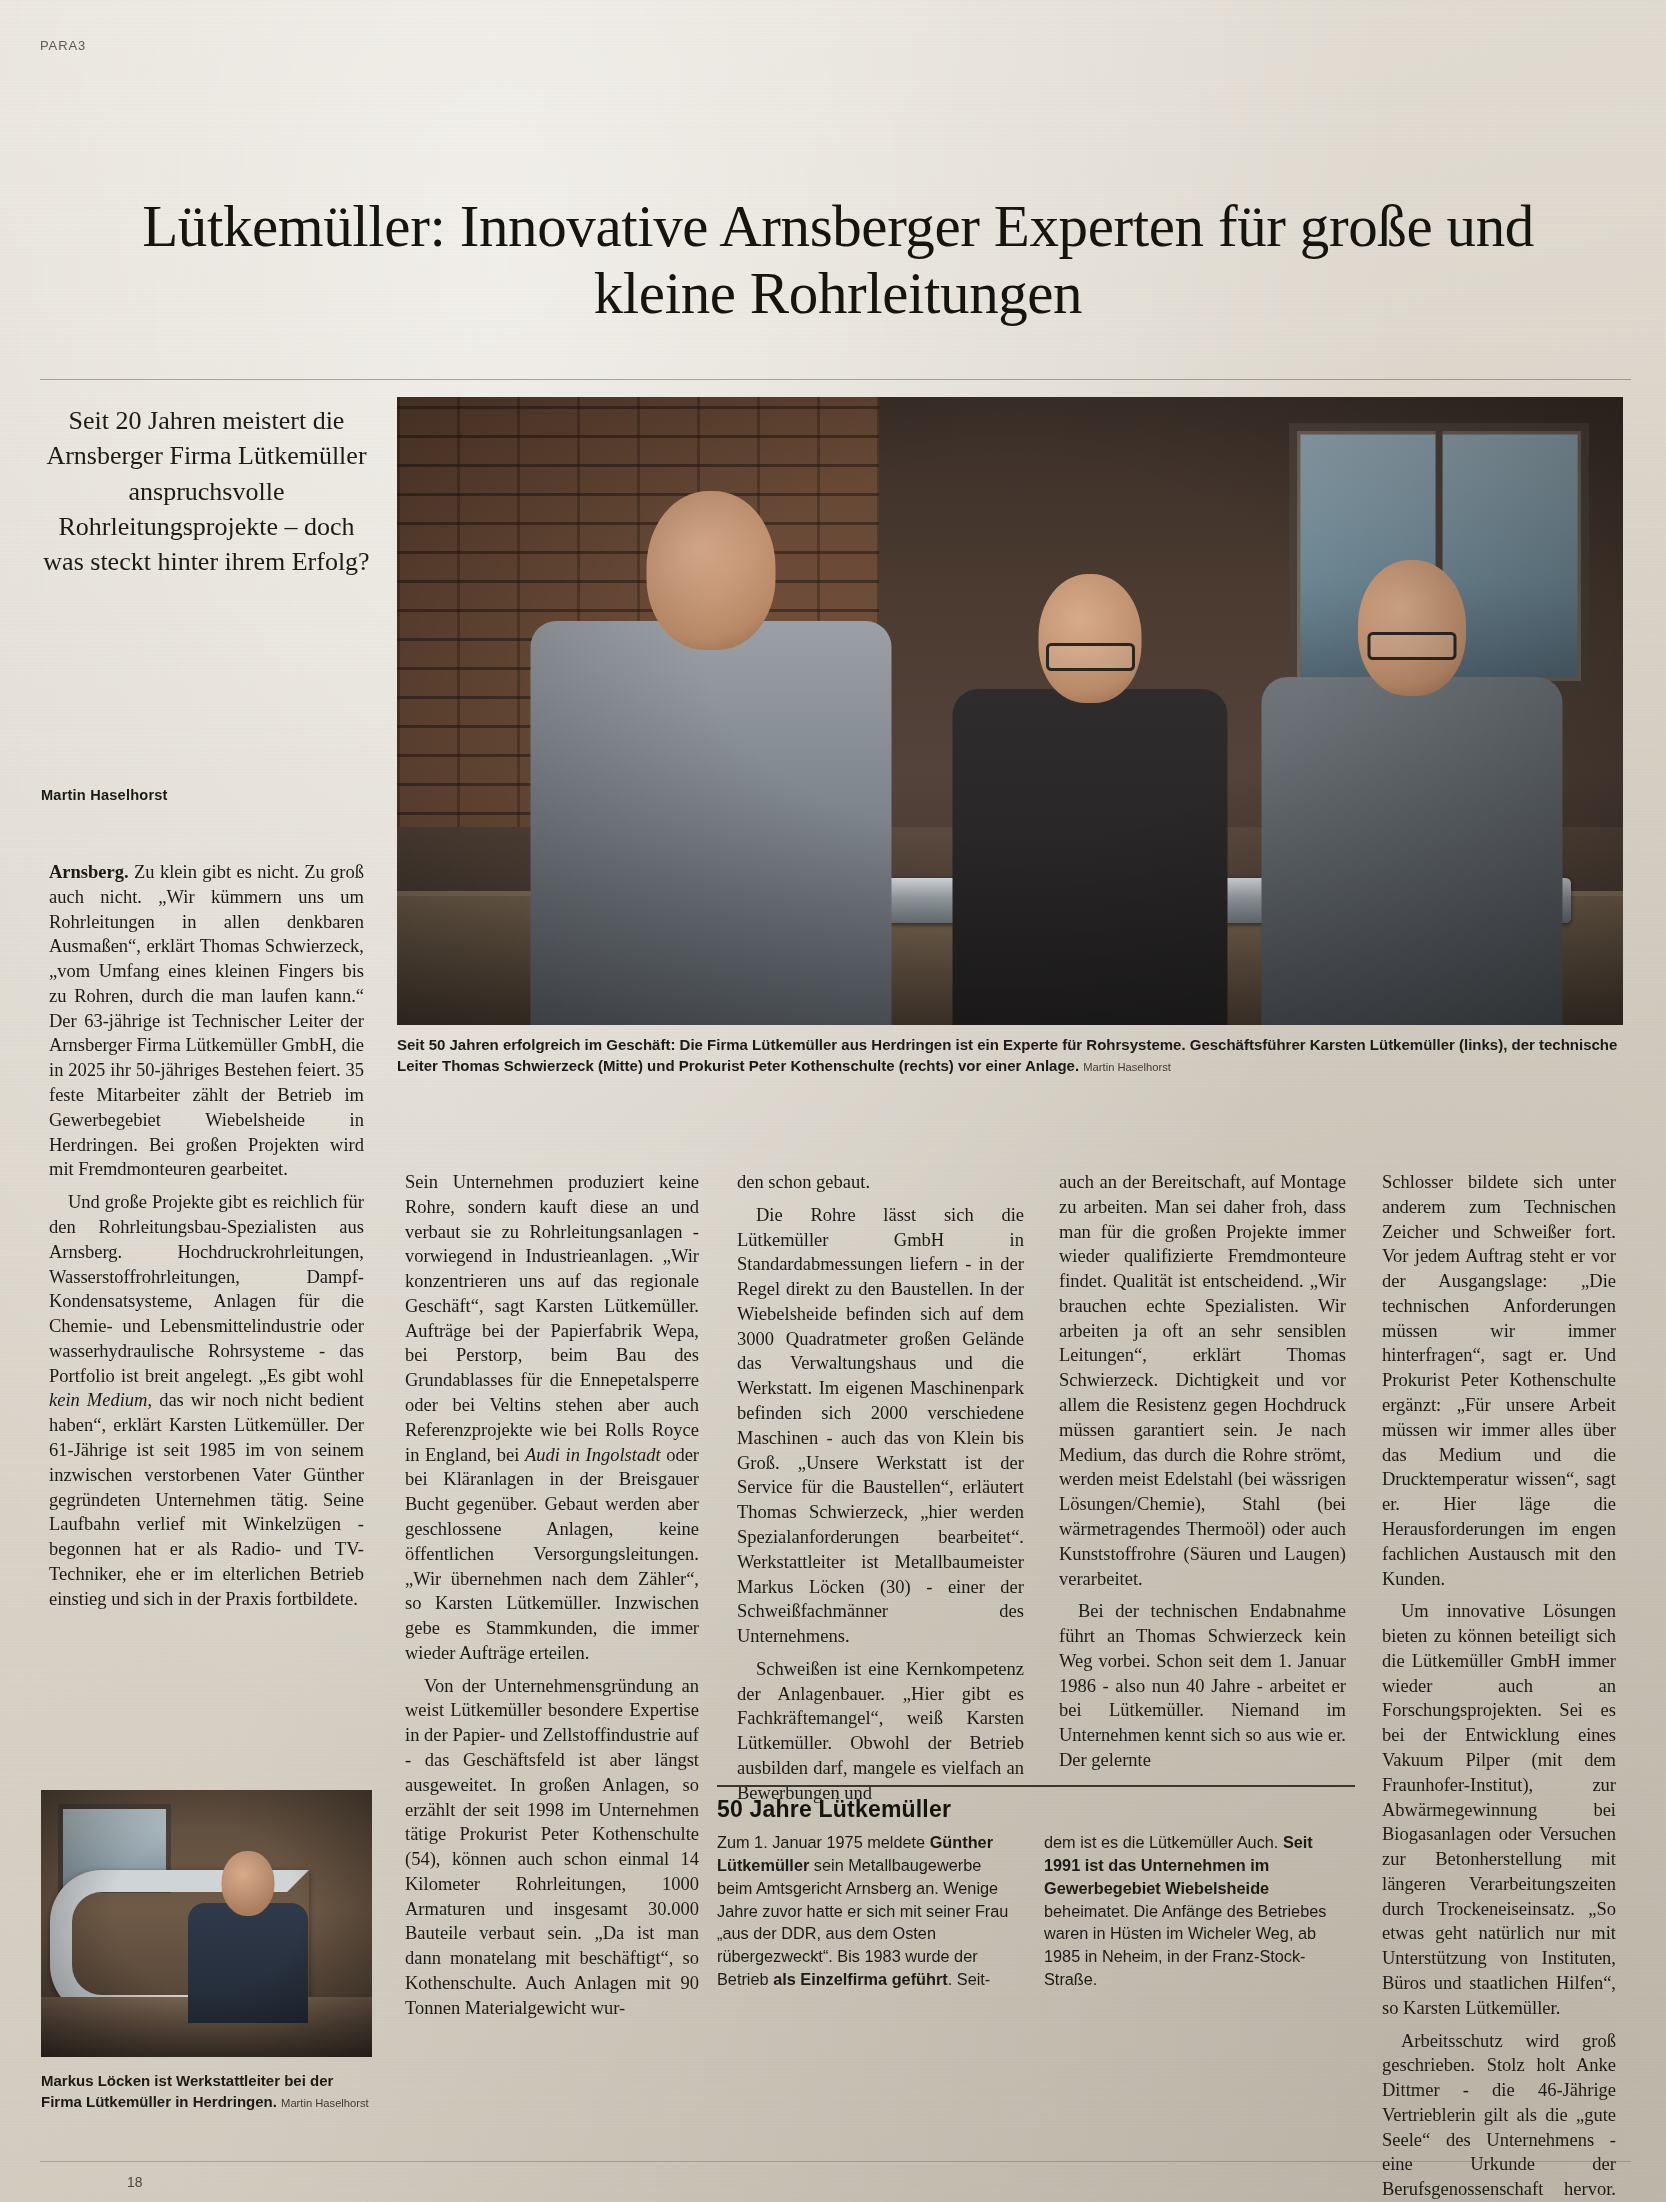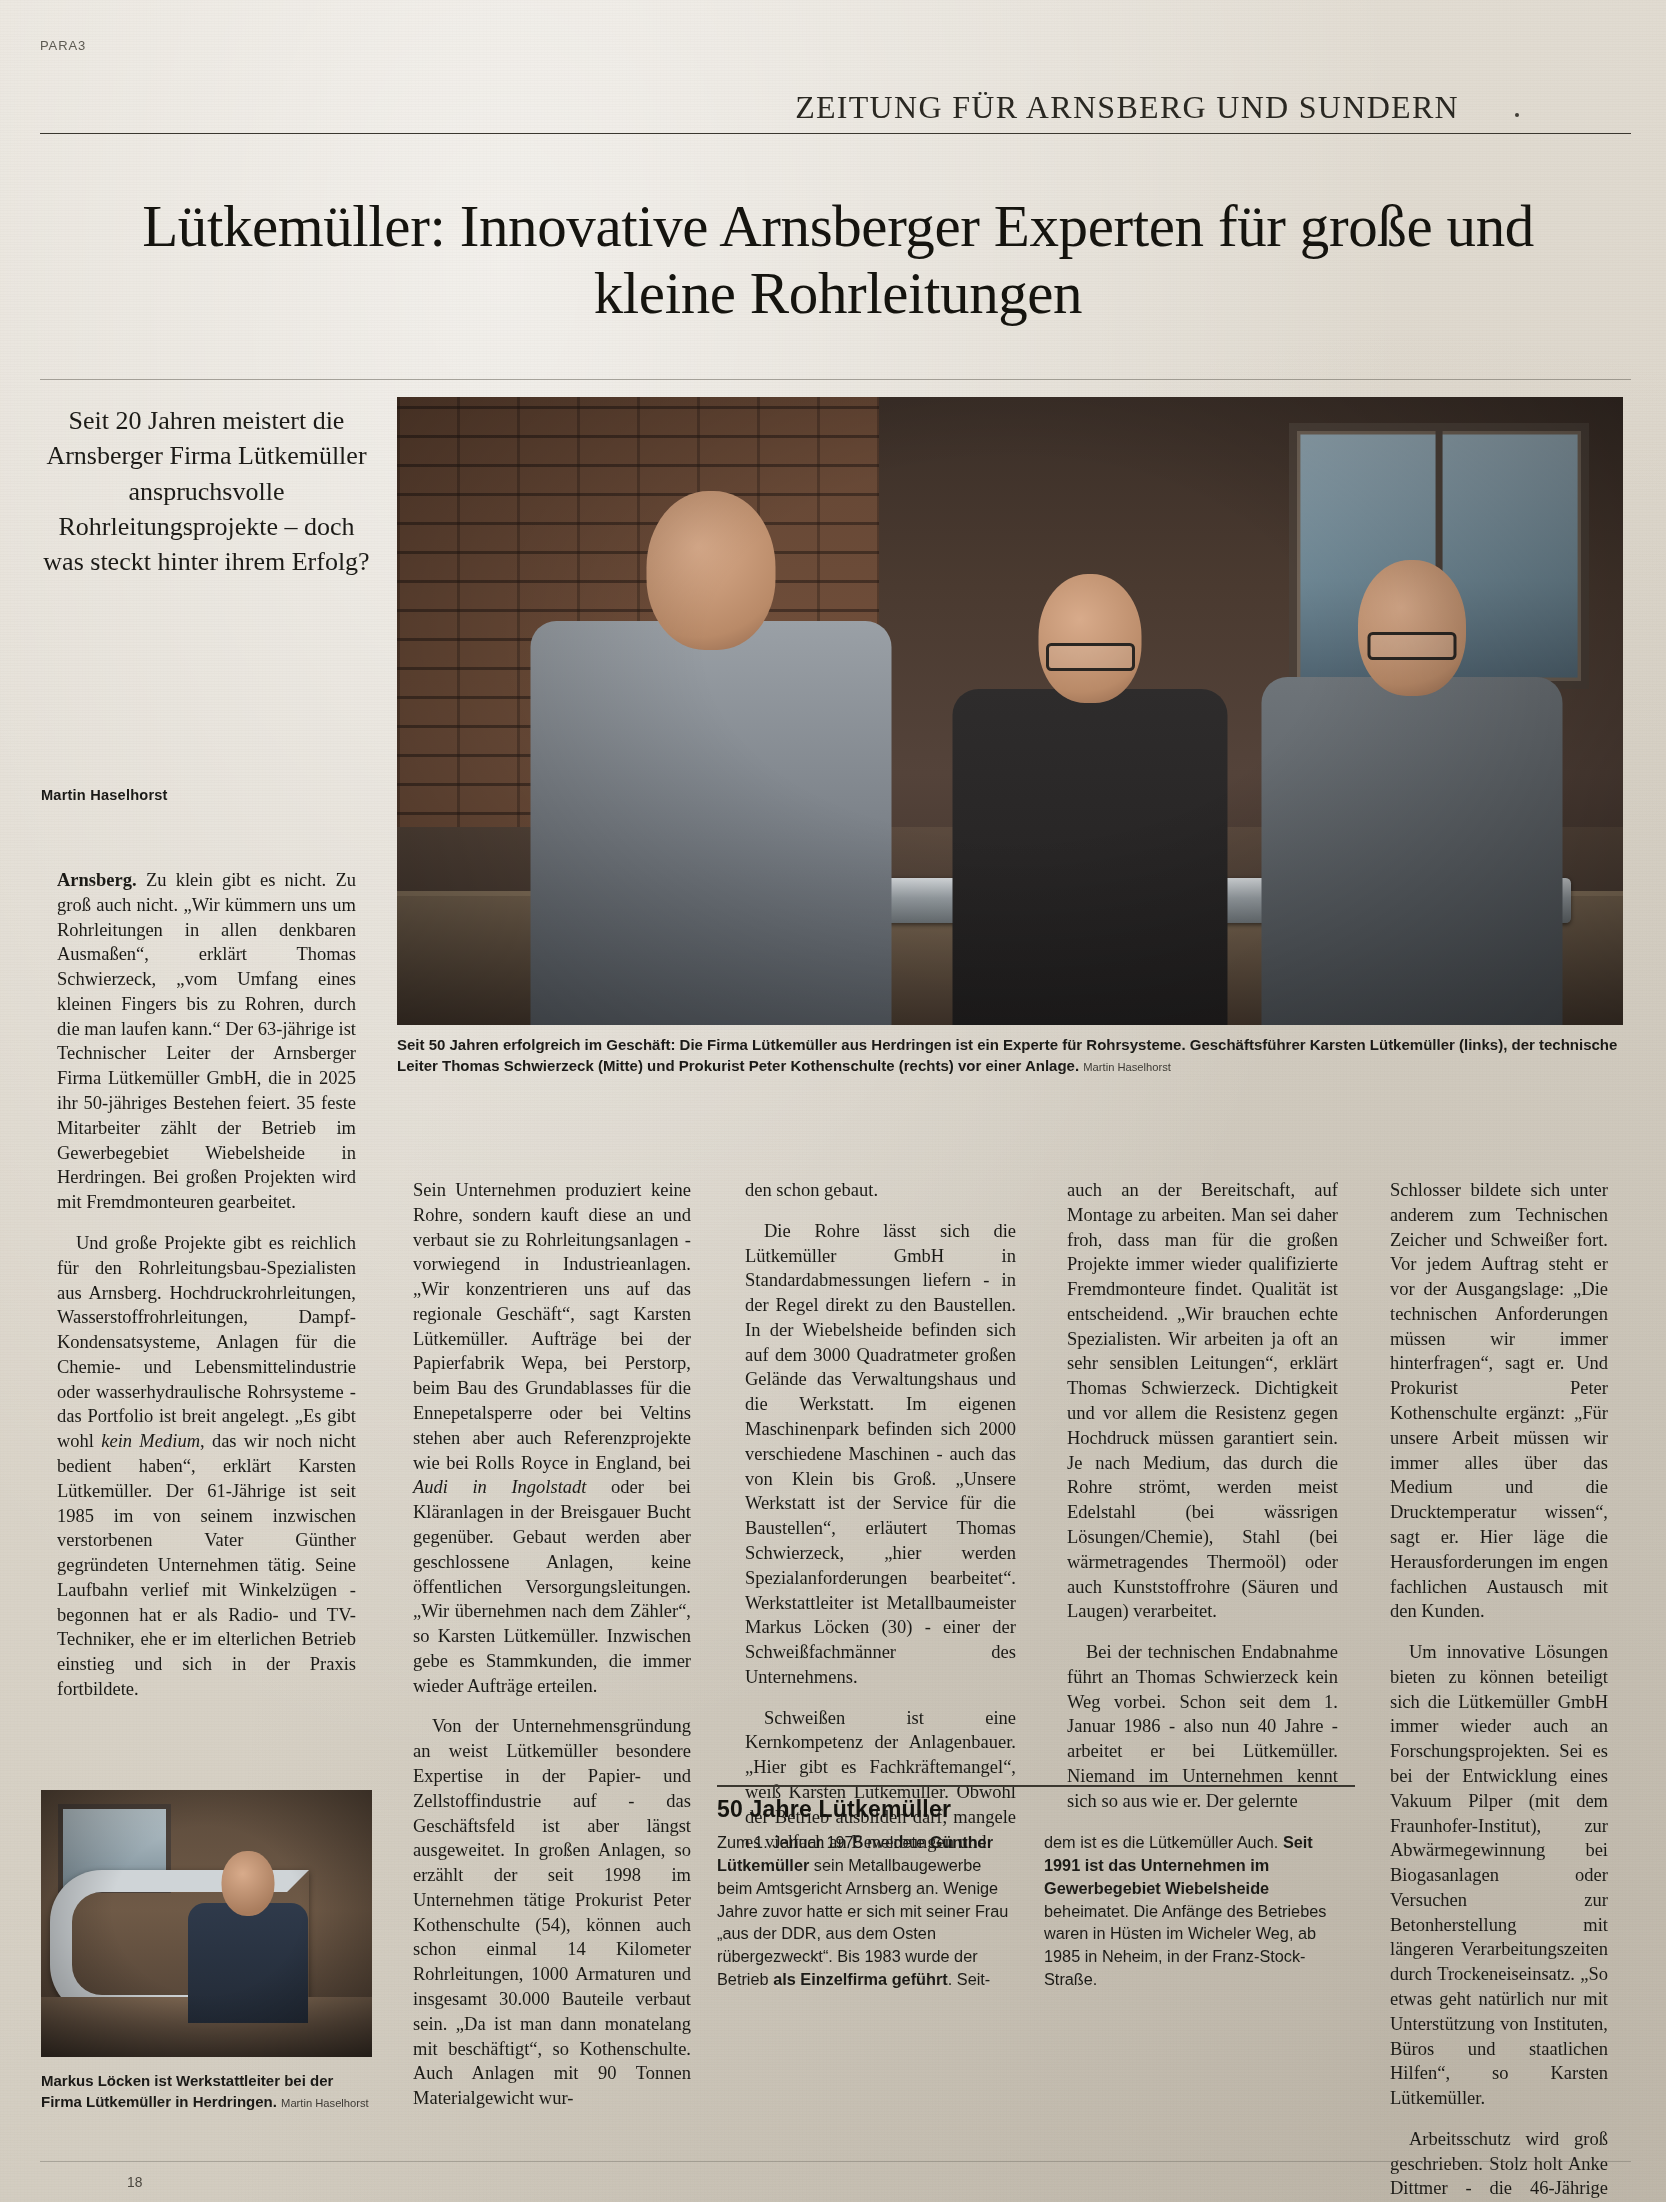--- a/index.html
+++ b/index.html
@@ -244,21 +244,21 @@
 
   
   .col {
     position: absolute;
     font-size: 18.5px;
     line-height: 1.34;
     text-align: justify;
     color: #1b1a16;
     hyphens: auto;
   }
-  .col p { margin: 16px; text-indent: 19px; }
+  .col p { margin: 8px; text-indent: 19px; }
   .col p.first { text-indent: 0; }
   .col b { font-weight: bold; }
   .col i { font-style: italic; }
 
   .c1 { left: 41px; top: 852px; width: 331px; }
   .c2 { left: 397px; top: 1162px; width: 310px; }
   .c3 { left: 729px; top: 1162px; width: 303px; }
   .c4 { left: 1051px; top: 1162px; width: 303px; }
   .c5 { left: 1374px; top: 1162px; width: 250px; }
 
@@ -370,24 +370,20 @@
 <body>
 
 <div class="page">
   <div class="paper-tint"></div>
   <div class="grain"></div>
 
   <div class="content">
 
     <div class="folio">PARA3</div>
 
-    <div class="masthead">
-      <span class="mh-text">ZEITUNG FÜR ARNSBERG UND SUNDERN</span>
-      <span class="mh-dot"></span>
-    </div>
 
     <h1 class="headline">Lütkemüller: Innovative Arnsberger Experten für große und kleine Rohrleitungen</h1>
     <div class="hl-rule"></div>
 
     <div class="standfirst">Seit 20 Jahren meistert die Arnsberger Firma Lütkemüller anspruchsvolle Rohrleitungsprojekte – doch was steckt hinter ihrem Erfolg?</div>
     <div class="byline">Martin Haselhorst</div>
 
     <div class="photo-main">
       <div class="scene">
         <div class="pm-wall"></div>

